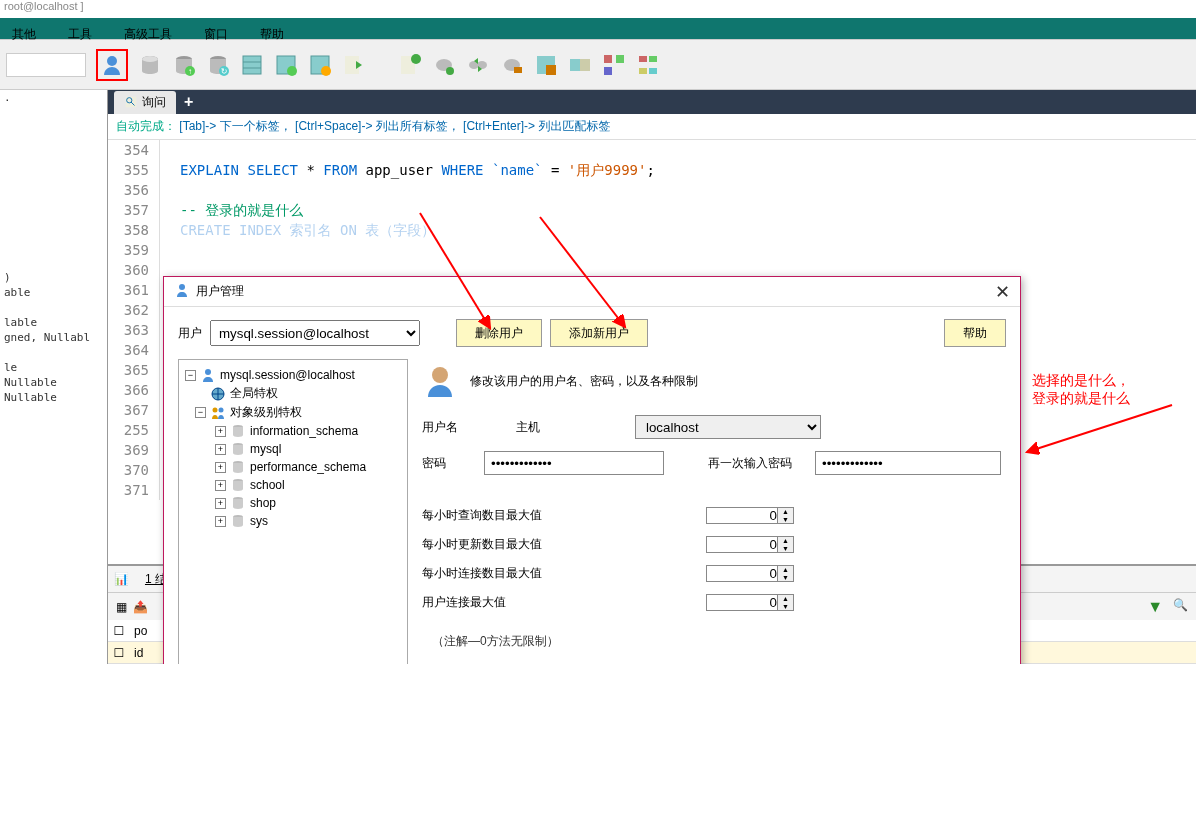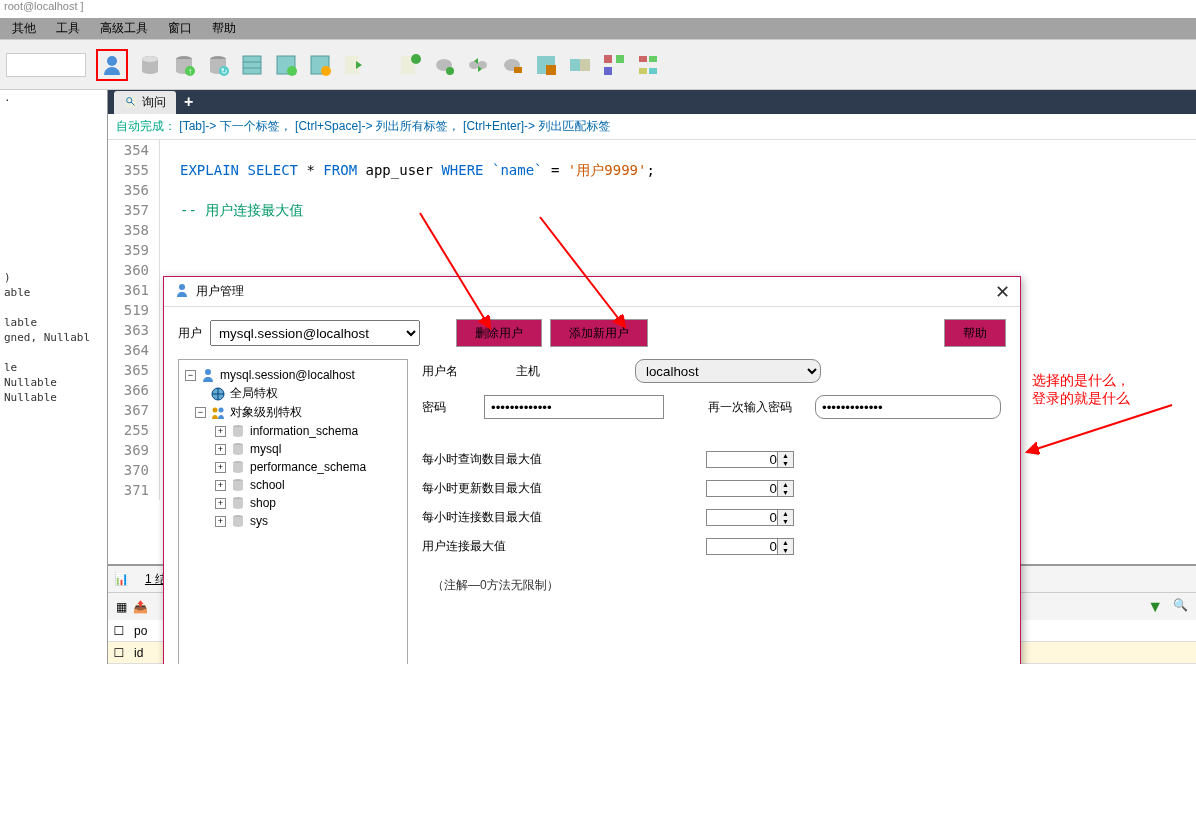--- a/index.html
+++ b/index.html
@@ -1,21 +1,21 @@
 <!DOCTYPE html>
 <html><head>
 <meta charset="utf-8">
 <style>
 * { box-sizing: border-box; margin: 0; padding: 0; }
 body { font-family: "Microsoft YaHei", Arial, sans-serif; font-size: 12px; background: #fff; overflow: hidden; }
 
 .app { width: 1196px; height: 664px; position: relative; }
 
 .title-bar { height: 18px; padding: 0 4px; color: #888; font-size: 11px; }
-.menu-bar { height: 22px; background: #a3a3a3; border-bottom: 1px solid #ccc; padding: 0 8px; display: flex; gap: 12px; }
+.menu-bar { height: 22px; background: #0f766e; border-bottom: 1px solid #ccc; padding: 6px 8px; display: flex; gap: 24px; }
 .menu-item { cursor: pointer; padding: 2px 4px; }
 
 .toolbar-main { height: 50px; background: #f0f0f0; border-bottom: 1px solid #ccc; padding: 6px; display: flex; align-items: center; gap: 10px; }
 .toolbar-main .dropdown-empty { width: 80px; height: 24px; border: 1px solid #ccc; background: #fff; }
 .highlight-box { border: 2px solid red; padding: 2px; display: inline-flex; }
 .tool-icon { width: 24px; height: 24px; display: inline-block; position: relative; }
 
 .main-layout { display: flex; height: calc(100% - 90px); }
 .left-panel { width: 108px; background: #fff; border-right: 1px solid #999; overflow: hidden; font-family: "SimSun", monospace; }
 .left-panel .lp-item { padding: 1px 4px; color: #333; white-space: nowrap; font-size: 11px; }
@@ -49,40 +49,40 @@
 .bottom-grid-row .cell { padding: 0 4px; }
 
 
 .dialog { position: absolute; left: 163px; top: 276px; width: 858px; height: 530px; background: #fff; border: 1px solid #be185d; box-shadow: 2px 2px 8px rgba(0,0,0,0.3); }
 .dialog-header { height: 30px; display: flex; align-items: center; justify-content: space-between; padding: 0 10px; border-bottom: 1px solid #ddd; }
 .dialog-title { display: flex; align-items: center; gap: 6px; }
 .close-x { font-size: 18px; cursor: pointer; color: #333; }
 
 .dialog-top-row { display: flex; align-items: center; padding: 12px 14px; gap: 8px; }
 .dialog-top-row select { height: 26px; padding: 2px 4px; width: 210px; }
-.btn { height: 28px; padding: 0 18px; background: #be185d; border: 1px solid #999; cursor: pointer; font-size: 12px; }
+.btn { height: 28px; padding: 0 18px; background: #fef9c3; border: 1px solid #999; cursor: pointer; font-size: 12px; }
 .spacer { flex: 1; }
 
 .dialog-body { display: flex; padding: 0 14px 14px 14px; gap: 14px; height: calc(100% - 108px); }
 .tree-panel { width: 230px; border: 1px solid #aaa; background: #fff; padding: 6px; overflow: auto; }
 .tree-node { display: flex; align-items: center; gap: 4px; padding: 1px 0; }
 .tree-node.level-1 { padding-left: 10px; }
 .tree-node.level-2 { padding-left: 30px; }
 .expander { width: 11px; height: 11px; border: 1px solid #888; display: inline-flex; align-items: center; justify-content: center; font-size: 9px; line-height: 1; cursor: pointer; }
 .tree-icon { width: 16px; height: 16px; display: inline-block; }
 
 .form-panel { flex: 1; }
 .form-header { display: flex; align-items: center; gap: 12px; padding: 4px 0 16px 0; }
 .form-header-icon { width: 36px; height: 36px; }
 .form-row { display: flex; align-items: center; margin-bottom: 12px; gap: 12px; }
 .form-label { width: 50px; }
 .form-label-wide { width: 130px; }
 .form-input { height: 24px; border: 1px solid #888; padding: 2px 6px; }
 .form-input.short { width: 180px; }
-.form-input.host { width: 186px; border-radius: 9px; }
+.form-input.host { width: 186px; }
 .num-input { width: 70px; text-align: right; }
 .spinner-wrap { display: inline-flex; border: 1px solid #888; }
 .spinner-btns { width: 16px; display: flex; flex-direction: column; border-left: 1px solid #888; }
 .spinner-btn { flex: 1; font-size: 7px; text-align: center; cursor: pointer; background: #f0f0f0; }
 
 .note { padding: 10px 0 0 10px; color: #333; }
 
 .dialog-footer { display: flex; align-items: center; padding: 10px 14px; gap: 10px; border-top: 1px solid #ddd; position: absolute; bottom: 0; left: 0; right: 0; background: #fff; }
 .chk-label { display: flex; align-items: center; gap: 4px; }
 
@@ -240,21 +240,21 @@
       <div class="code-editor">
         <div class="gutter">
           <div>354</div>
             <div>355</div>
             <div>356</div>
             <div>357</div>
             <div>358</div>
             <div>359</div>
           <div>360</div>
             <div>361</div>
-            <div>519</div>
+            <div>362</div>
             <div>363</div>
             <div>364</div>
             <div>365</div>
           <div>366</div>
             <div>367</div>
             <div>255</div>
             <div>369</div>
             <div>370</div>
             <div>371</div>
         </div>
@@ -265,21 +265,22 @@
             <span class="kw">SELECT</span>
             <span>*</span>
             <span class="kw">FROM</span>
             <span>app_user</span>
             <span class="kw">WHERE</span>
             <span class="back">`name`</span>
             <span>=</span>
             <span class="str">'用户9999'</span><span>;</span>
           </div>
           <div>&nbsp;</div>
-          <div><span class="com">-- 用户连接最大值</span></div>
+          <div><span class="com">-- 登录的就是什么</span></div>
+          <div><span class="kw" style="opacity:0.3">CREATE INDEX 索引名 ON 表（字段）</span></div>
         </div>
       </div>
 
       <div class="bottom-section" style="position:absolute; bottom:0; left:0; right:0;">
         <div class="bottom-tabs">
           <span>📊</span>
           <span class="bottom-tab" style="text-decoration:underline">1 结</span>
         </div>
         <div class="bottom-toolbar">
           <div style="display:flex; gap:6px;">
@@ -403,20 +404,29 @@
             <span class="expander">+</span>
             <span class="tree-icon"><svg viewBox="0 0 16 16">
                 <ellipse cx="8" cy="4" rx="5" ry="2" fill="#bbb"></ellipse>
                 <path d="M3 4v8c0 1 2.2 2 5 2s5-1 5-2V4" fill="#ccc"></path>
               </svg></span>
             <span>sys</span>
           </div>
       </div>
 
       <div class="form-panel">
+        <div class="form-header">
+          <span class="form-header-icon">
+            <svg viewBox="0 0 36 36">
+                <circle cx="18" cy="12" r="8" fill="#d4a574"></circle>
+                <path d="M6 34c0-7 5-12 12-12s12 5 12 12z" fill="#4a90d9"></path>
+              </svg>
+          </span>
+          <span>修改该用户的用户名、密码，以及各种限制</span>
+        </div>
 
         <div class="form-row">
           <span class="form-label">用户名</span>
           <span style="width:20px"></span>
           <span class="form-label">主机</span>
           <span style="width:45px"></span>
           <select class="form-input host"><option>localhost</option></select>
         </div>
 
         <div class="form-row">

